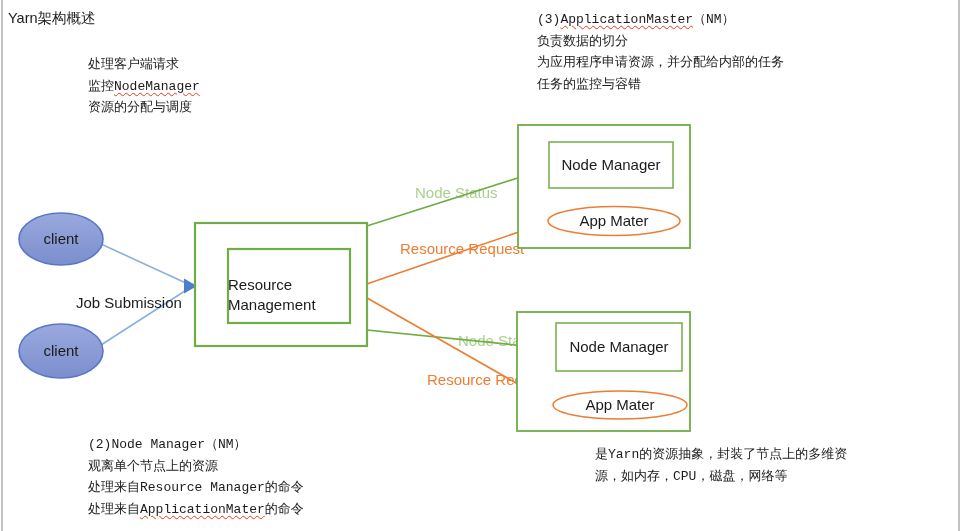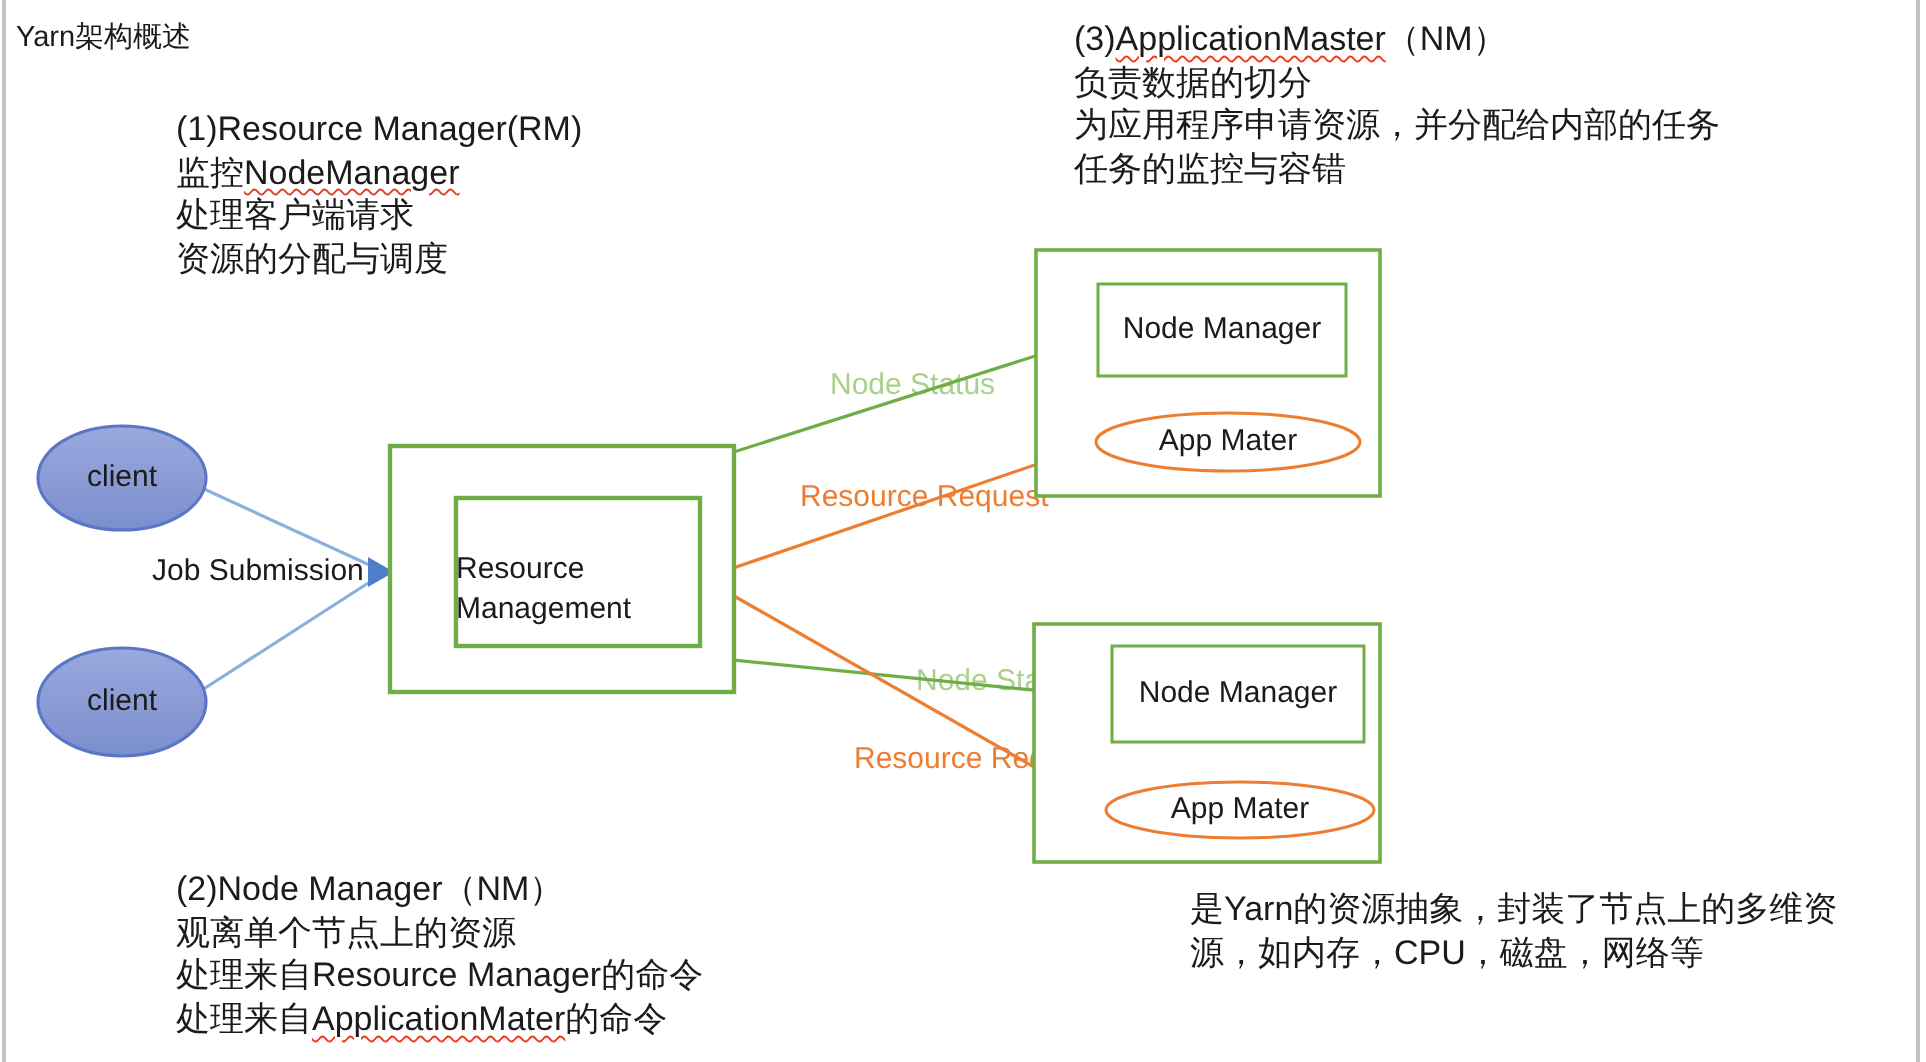--- a/index.html
+++ b/index.html
@@ -4,21 +4,21 @@
 <style>
   html,body{margin:0;padding:0;background:#fff;}
   #slide{
     position:relative;width:963px;height:531px;background:#ffffff;overflow:hidden;
     font-family:"Liberation Sans",sans-serif;color:#1b1b1b;
   }
   .edge{position:absolute;top:0;bottom:0;width:2px;background:#c3c3c3;}
   .edge.left{left:1px;}
   .edge.right{left:958px;}
   .abs{position:absolute;}
-  .note{font-size:17px;line-height:21.6px;white-space:nowrap;}
+  .note{font-size:13px;line-height:21.6px;white-space:nowrap;font-family:Liberation Mono, monospace;}
   .squiggle{
     text-decoration-line:underline;
     text-decoration-style:wavy;
     text-decoration-color:#e83a22;
     text-decoration-thickness:1px;
     text-underline-offset:2px;
   }
   .slide-title{font-size:14.5px;}
   .shape-label{
     display:flex;align-items:center;justify-content:center;
@@ -84,23 +84,22 @@
 
     <ellipse cx="61" cy="239" rx="42" ry="26" fill="url(#clientGrad)" stroke="#5b76c7" stroke-width="1.6"></ellipse>
     <ellipse cx="61" cy="351" rx="42" ry="27" fill="url(#clientGrad)" stroke="#5b76c7" stroke-width="1.6"></ellipse>
   </svg>
 
   <div class="layer-text">
 
     <div class="abs slide-title" style="left:8px;top:9px;">Yarn架构概述</div>
 
     <div class="abs note" style="left:88px;top:54px;">
-      <div>(1)Resource Manager(RM)</div>
+      <div>处理客户端请求</div>
       <div><span>监控</span><span class="squiggle">NodeManager</span></div>
-      <div>处理客户端请求</div>
       <div>资源的分配与调度</div>
     </div>
 
     <div class="abs note" style="left:537px;top:9px;">
       <div><span>(3)</span><span class="squiggle">ApplicationMaster</span><span>（NM）</span></div>
       <div>负责数据的切分</div>
       <div>为应用程序申请资源，并分配给内部的任务</div>
       <div>任务的监控与容错</div>
     </div>
 
@@ -112,21 +111,21 @@
     </div>
 
     <div class="abs note" style="left:595px;top:444px;">
       <div>是Yarn的资源抽象，封装了节点上的多维资</div>
       <div>源，如内存，CPU，磁盘，网络等</div>
     </div>
 
     <div class="abs shape-label" style="left:19px;top:228px;width:84px;height:22px;">client</div>
     <div class="abs shape-label" style="left:19px;top:340px;width:84px;height:22px;">client</div>
 
-    <div class="abs arrow-label" style="left:76px;top:277px;">Job Submission</div>
+    <div class="abs arrow-label" style="left:76px;top:294px;">Job Submission</div>
 
     <div class="abs shape-label" style="left:228px;top:249px;width:122px;height:91px;">Resource Management</div>
 
     <div class="abs shape-label" style="left:549px;top:142px;width:124px;height:46px;">Node Manager</div>
     <div class="abs shape-label" style="left:548px;top:210px;width:132px;height:22px;">App Mater</div>
 
     <div class="abs shape-label" style="left:556px;top:323px;width:126px;height:48px;">Node Manager</div>
     <div class="abs shape-label" style="left:553px;top:394px;width:134px;height:22px;">App Mater</div>
 
   </div>

